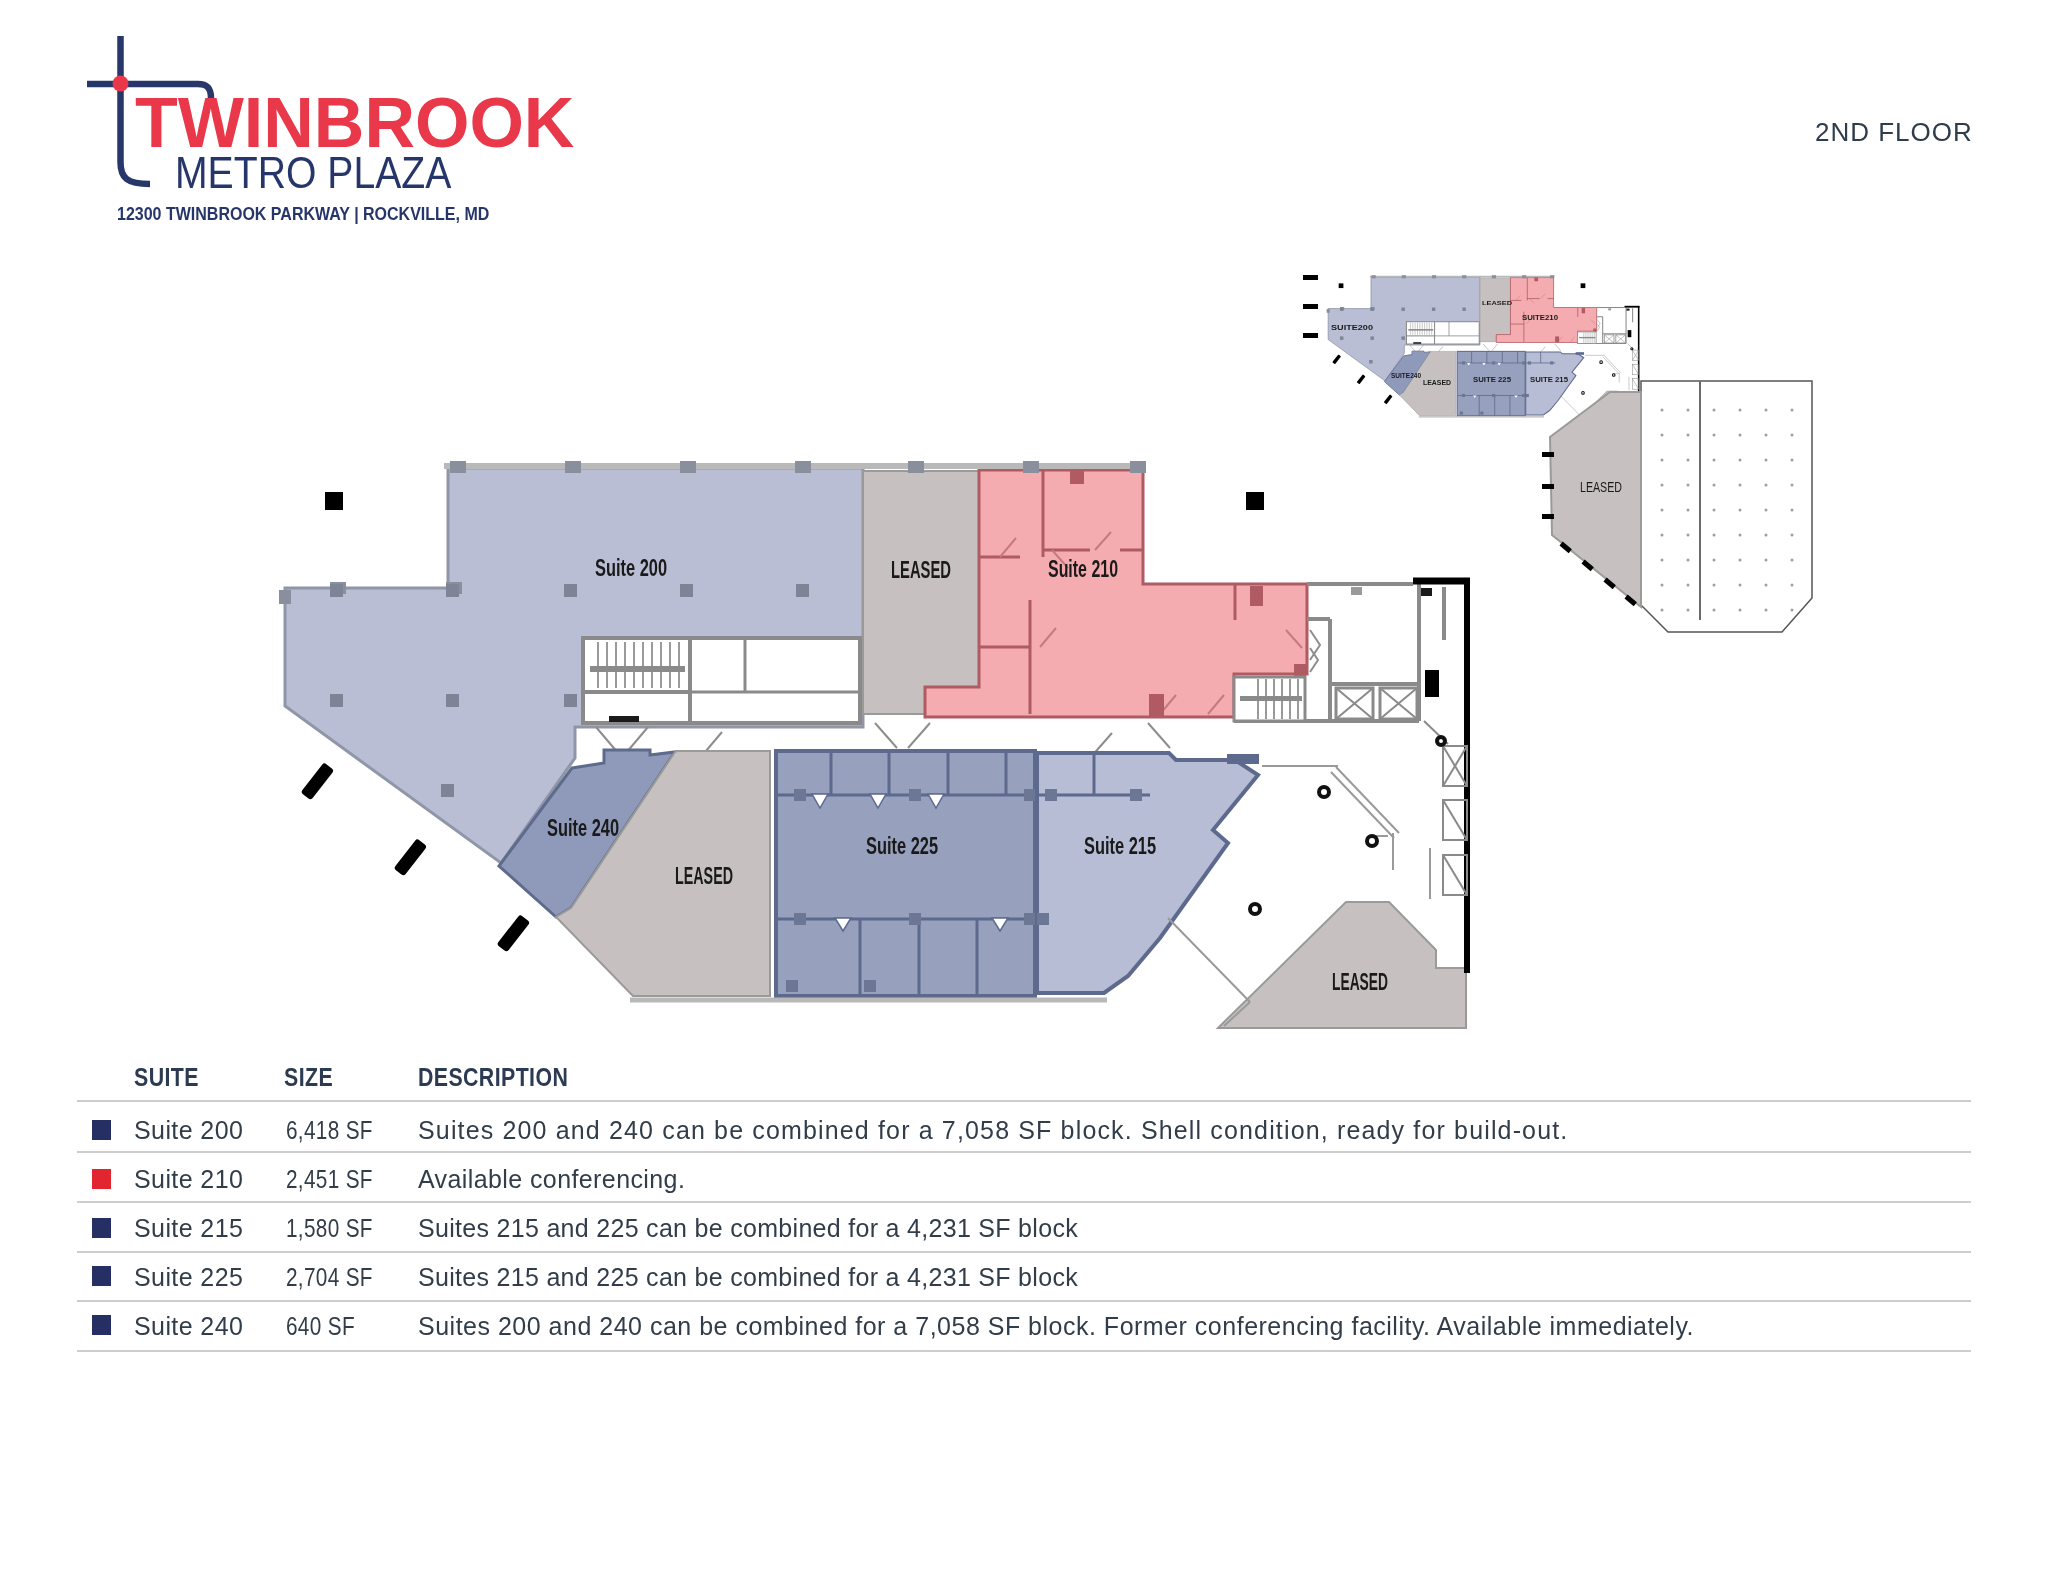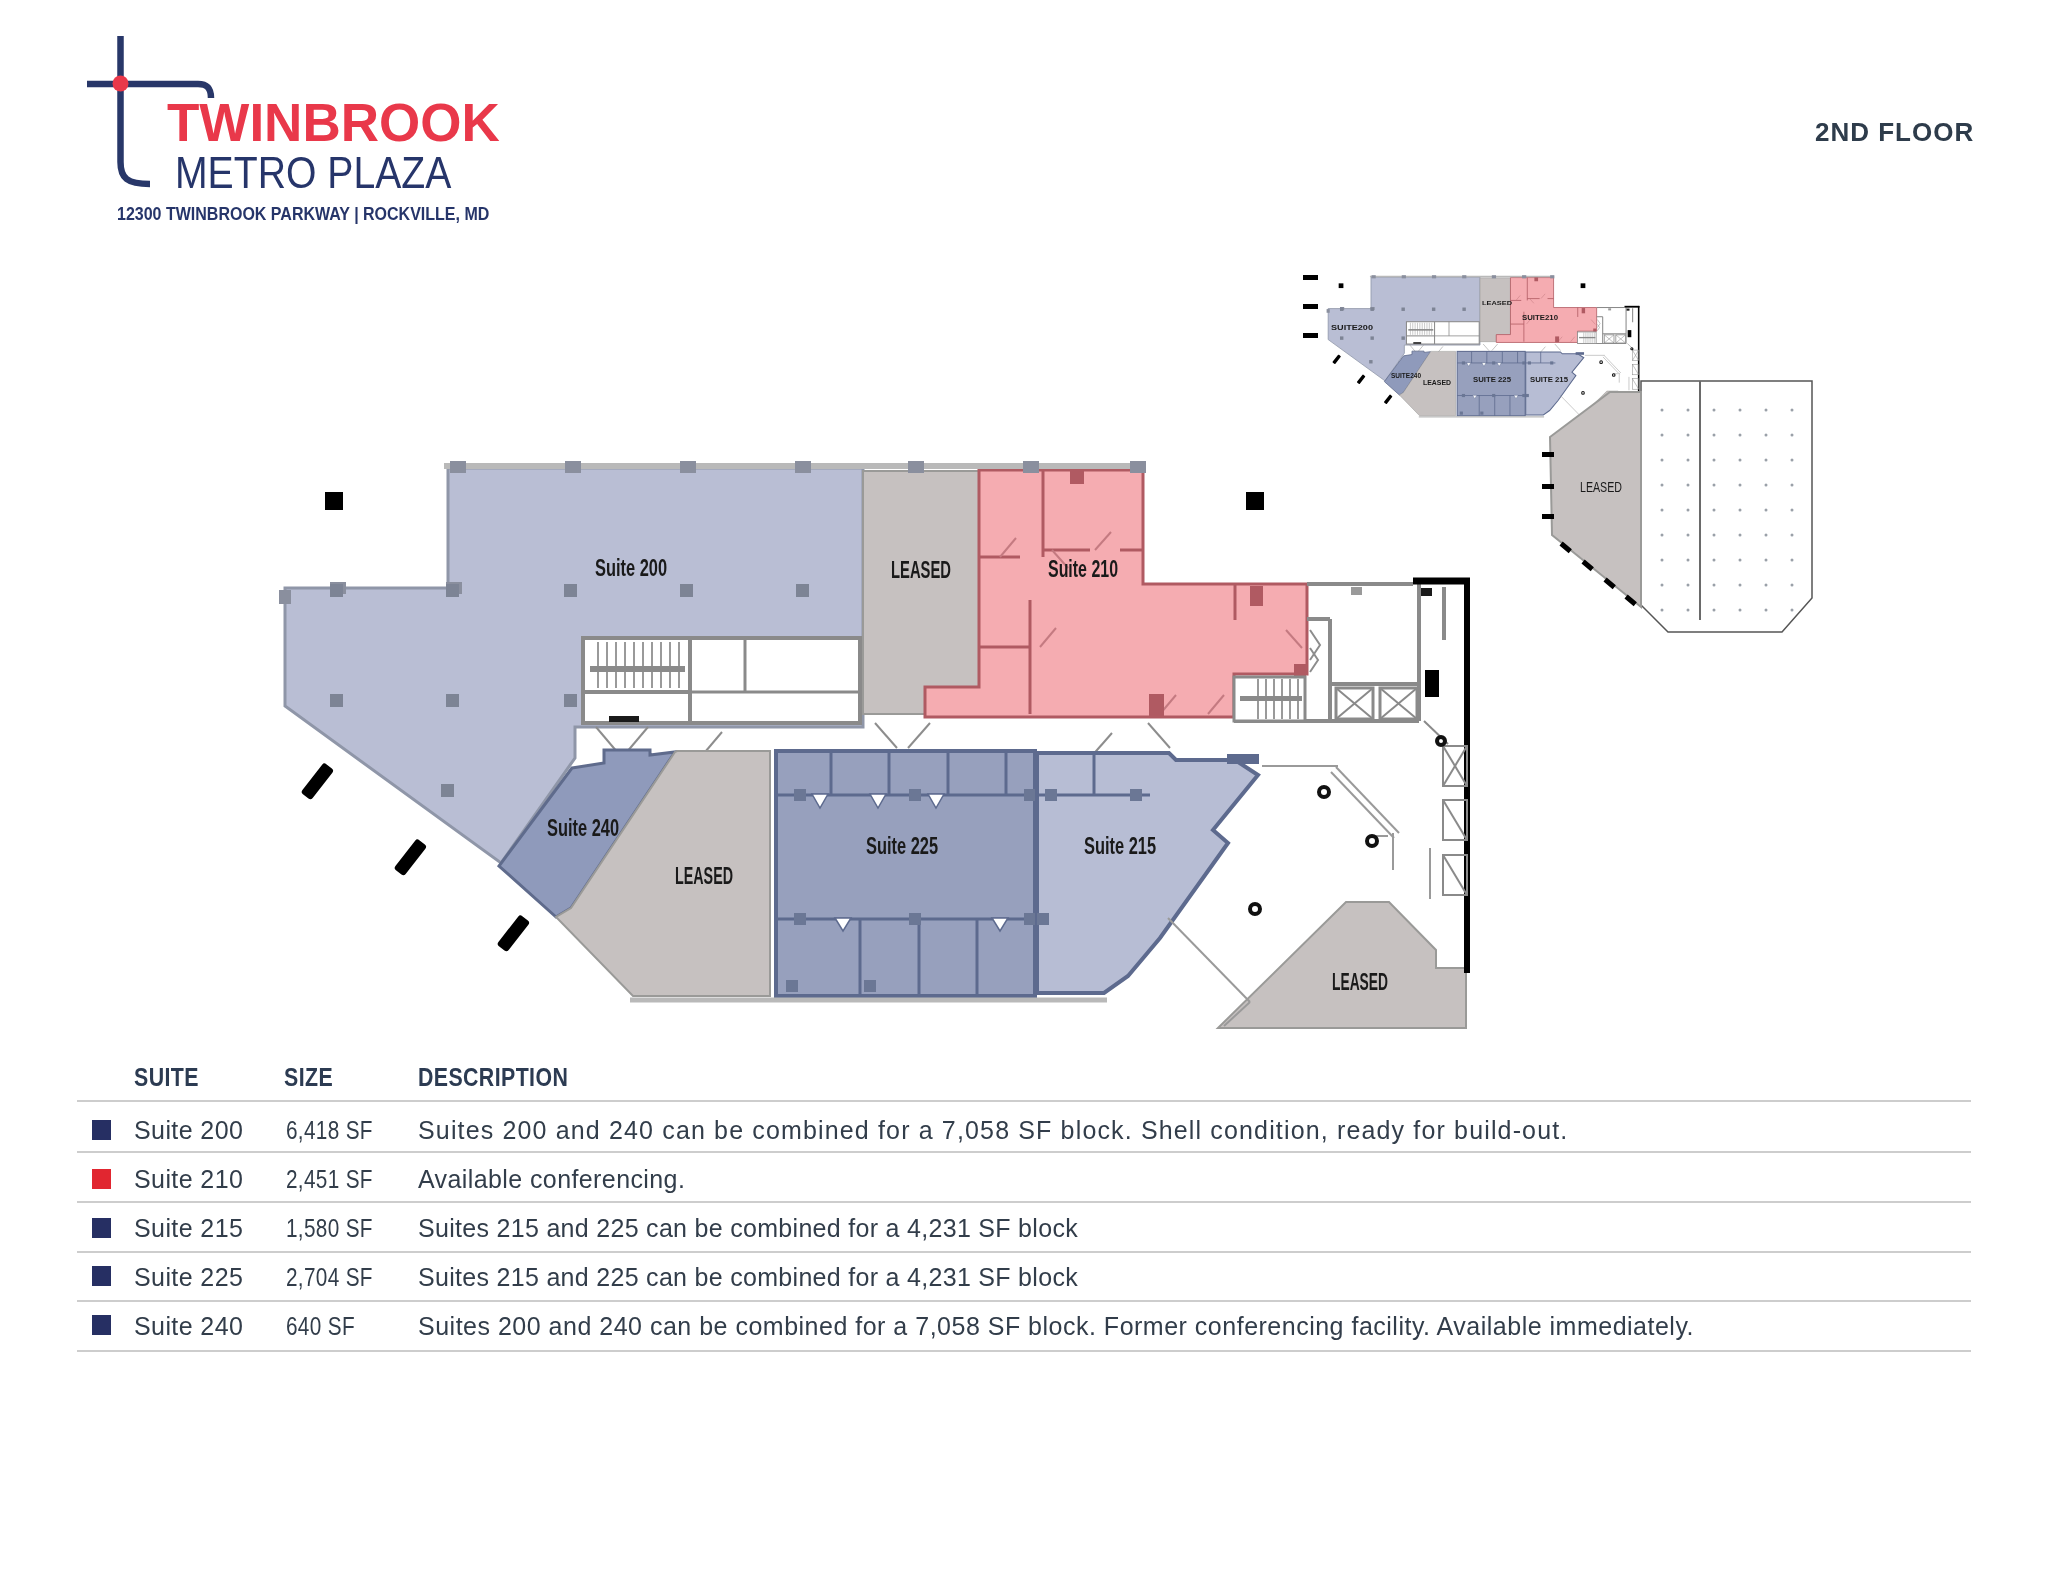--- a/index.html
+++ b/index.html
@@ -8,27 +8,27 @@
 </style>
 </head>
 <body>
 
 <svg class="abs" style="left:0;top:0;" width="480" height="250" viewBox="0 0 480 250">
   <path d="M120.5,36 V162 C120.5,178 127,184 150,184" fill="none" stroke="#283769" stroke-width="6.5"></path>
   <path d="M87,84 H198 C207,84 211,88 211,98" fill="none" stroke="#283769" stroke-width="6.5"></path>
   <circle cx="120.5" cy="83.5" r="8" fill="#e9384a"></circle>
 </svg>
 
-<div class="abs" style="left:135px;top:102px;font-size:53px;line-height:42px;font-weight:bold;color:#e9384a;letter-spacing:0px;margin-left:32px;">TWINBROOK</div>
+<div class="abs" style="left:135px;top:102px;font-size:70px;line-height:42px;font-weight:bold;color:#e9384a;letter-spacing:0px;">TWINBROOK</div>
 
 <div class="abs" style="left:175px;top:156px;font-size:44px;line-height:34px;color:#26356a;letter-spacing:0px;transform:scaleX(0.89);transform-origin:left top;">METRO PLAZA</div>
 
 <div class="abs" style="left:117px;top:203px;font-size:18.5px;font-weight:bold;color:#26356a;letter-spacing:0px;transform:scaleX(0.865);transform-origin:left top;">12300 TWINBROOK PARKWAY | ROCKVILLE, MD</div>
 
-<div class="abs" style="left:1815px;top:117px;font-size:26px;font-weight:bold;color:#2e3c4b;letter-spacing:1px;">2ND FLOOR</div>
+<div class="abs" style="left:1815px;top:117px;font-size:26px;font-weight:normal;color:#2e3c4b;letter-spacing:1px;">2ND FLOOR</div>
 
 <svg class="abs" style="left:0;top:0;" width="2048" height="1583" viewBox="0 0 2048 1583">
   <defs>
     <g id="plan">
 
       <polygon points="448,468 863,468 863,727 575,727 575,758 501,863 285,706 285,588 448,588" fill="#b9bed4" stroke="#8f96a8" stroke-width="3"></polygon>
 
       <polygon points="863,471 979,471 979,687 925,687 925,714 863,714" fill="#c6c1c0" stroke="#9a9a98" stroke-width="2"></polygon>
 
       <polygon points="979,470 1143,470 1143,584 1307,584 1307,674 1234,674 1234,717 925,717 925,687 979,687" fill="#f5acb1" stroke="#b05a62" stroke-width="3"></polygon>

